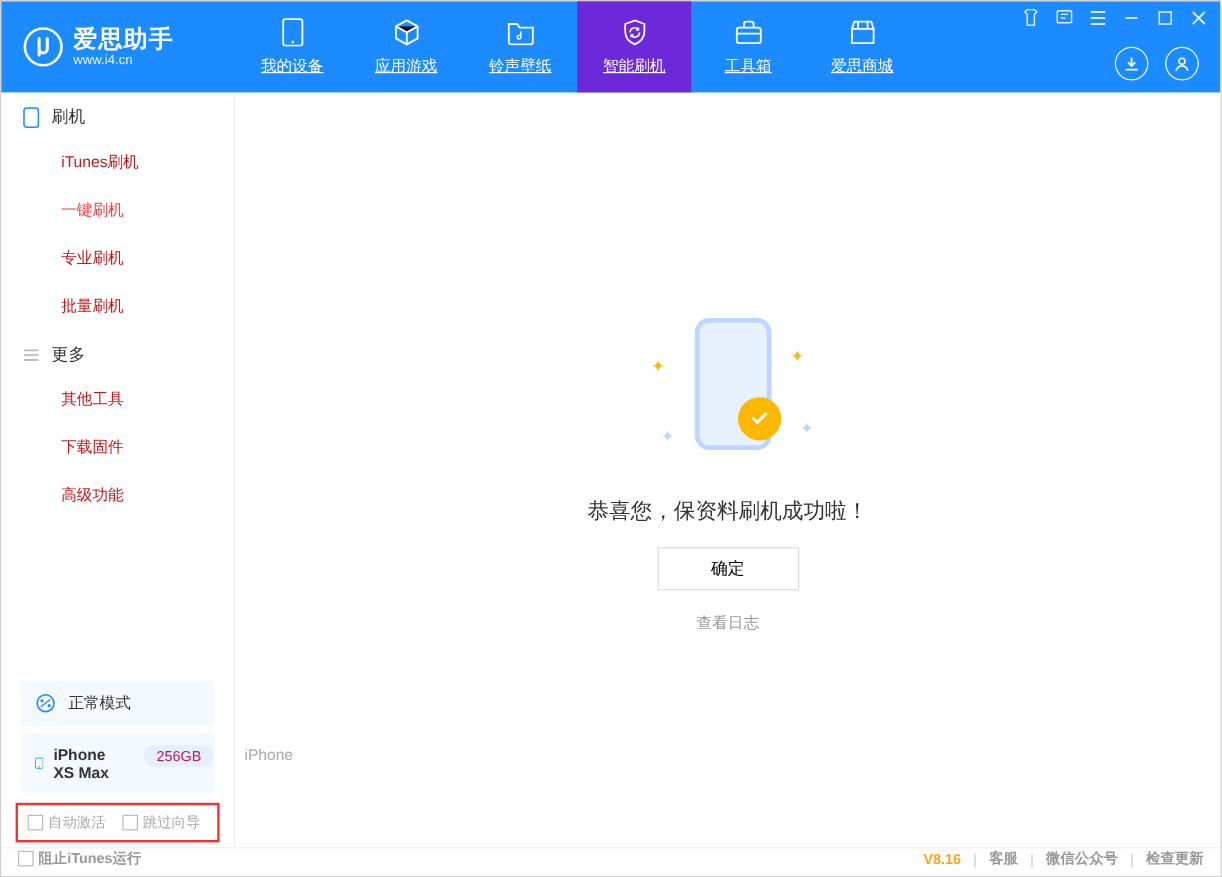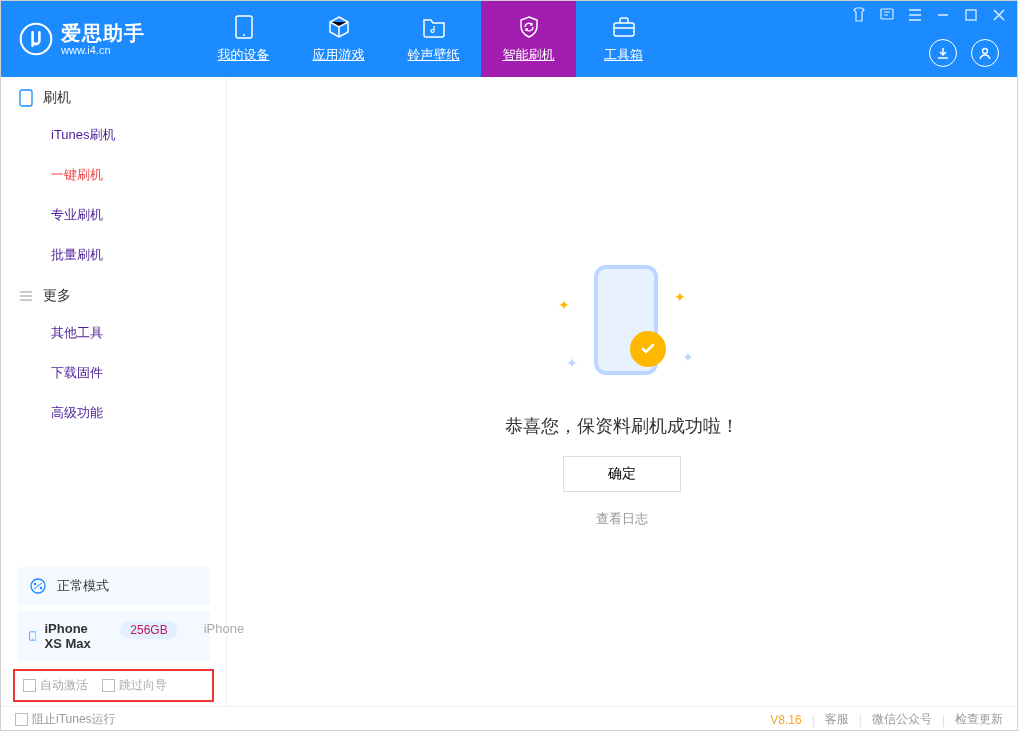--- a/index.html
+++ b/index.html
@@ -7,32 +7,32 @@
 
 
 .header { background: #1b8bff; height: 76px; display: flex; align-items: stretch; color: #fff; position: relative; }
 .logo-area { display: flex; align-items: center; padding: 0 18px; width: 195px; }
 .logo-svg { width: 34px; height: 34px; margin-right: 8px; }
 .logo-text { display: flex; flex-direction: column; line-height: 1.1; }
 .logo-title { font-size: 20px; font-weight: 700; letter-spacing: 1px; }
 .logo-sub { font-size: 11px; opacity: .9; }
 .tabs { display: flex; }
 .tab { width: 95px; display: flex; flex-direction: column; align-items: center; justify-content: center; cursor: pointer; font-size: 13px; gap: 6px; text-decoration: underline; }
-.tab.active { background: #a21caf; }
+.tab.active { background: #6d28d9; }
 .tab-icon { width: 26px; height: 26px; display: flex; align-items: center; justify-content: center; }
 .win-controls { position: absolute; top: 6px; right: 10px; display: flex; gap: 12px; align-items: center; }
 .win-btn { width: 16px; height: 16px; cursor: pointer; opacity: .85; }
 .header-right { position: absolute; right: 18px; bottom: 10px; display: flex; gap: 14px; }
 .hdr-circle { width: 28px; height: 28px; border: 1.5px solid #fff; border-radius: 50%; display: flex; align-items: center; justify-content: center; cursor: pointer; }
 
 
 .body { display: flex; height: calc(731px - 76px - 26px); }
-.sidebar { width: 226px; border-right: 1px solid #eee; display: flex; flex-direction: column; font-size: 13px; color: #555; }
+.sidebar { width: 195px; border-right: 1px solid #eee; display: flex; flex-direction: column; font-size: 13px; color: #555; }
 .side-section-title { padding: 12px 18px 8px; font-size: 14px; color: #333; display: flex; align-items: center; gap: 10px; font-weight: 500; }
-.side-item { padding: 11px 18px 11px 50px; cursor: pointer; color: #4c1d95; }
+.side-item { padding: 11px 18px 11px 50px; cursor: pointer; color: #b91c1c; }
 .side-item.active { color: #ef4444; }
 .side-lower { margin-top: auto; }
 .mode-box, .device-box { margin: 6px 16px; background: #f4f8ff; border-radius: 4px; padding: 10px 12px; display: flex; align-items: center; gap: 10px; font-size: 13px; color: #333; }
 .device-box { flex-direction: row; align-items: flex-start; gap: 4px; }
 .device-name { font-weight: 600; display: flex; align-items: center; gap: 8px; width: 100%; }
 .device-storage { background: #e4efff; color: #be185d; border-radius: 10px; padding: 2px 10px; font-size: 12px; margin-left: 22px; }
 .device-type { color: #aaa; font-size: 13px; margin-left: 22px; }
 .checkbox-row { border: 2px solid #e33; margin: 8px 12px 4px; padding: 6px 8px; display: flex; gap: 14px; font-size: 12px; color: #aaa; align-items: center; }
 .chk { width: 13px; height: 13px; border: 1px solid #bbb; display: inline-block; vertical-align: middle; margin-right: 4px; }
 
@@ -43,21 +43,21 @@
 .log-link { color: #999; font-size: 13px; cursor: pointer; }
 
 
 .illust { width: 200px; height: 140px; position: relative; }
 .phone { position: absolute; left: 72px; top: 10px; width: 64px; height: 110px; border: 4px solid #bcd6ff; border-radius: 12px; background: #e8f2ff; }
 .check-badge { position: absolute; left: 108px; top: 76px; width: 36px; height: 36px; background: #ffb800; border-radius: 50%; display: flex; align-items: center; justify-content: center; }
 .spark { position: absolute; width: 10px; height: 10px; color: #ffb800; font-size: 14px; }
 .s1 { left: 36px; top: 42px; } .s2 { left: 152px; top: 34px; } .s3 { left: 44px; top: 100px; } .s4 { left: 160px; top: 94px; }
 
 
-.statusbar { height: 26px; border-top: 1px solid #eee; display: flex; align-items: center; font-size: 12px; color: #999; padding: 0 14px; }
+.statusbar { height: 26px; border-top: 1px solid #eee; display: flex; align-items: flex-start; font-size: 12px; color: #999; padding: 0 14px; font-weight: bold; }
 .status-left { display: flex; align-items: center; gap: 6px; }
 .status-right { margin-left: auto; display: flex; align-items: center; gap: 10px; }
 .status-link { color: #999; cursor: pointer; }
 .divider { color: #ddd; }
 .version { color: #f5a623; }
 </style>
 </head>
 <body>
 
 <div class="header">
@@ -110,20 +110,28 @@
       <span>智能刷机</span>
     </div>
     <div class="tab">
       <span class="tab-icon">
           <svg width="24" height="22" viewBox="0 0 24 22">
             <rect x="2" y="7" width="20" height="13" rx="2" fill="none" stroke="#fff" stroke-width="1.5"></rect>
             <path d="M8 7V4a2 2 0 0 1 2-2h4a2 2 0 0 1 2 2v3M2 12h20" stroke="#fff" stroke-width="1.5" fill="none"></path>
           </svg>
         </span>
       <span>工具箱</span>
+    </div>
+    <div class="tab">
+      <span class="tab-icon">
+          <svg width="24" height="22" viewBox="0 0 24 22">
+            <path d="M3 8l2-6h14l2 6M3 8h18v12H3zM8 2v6M16 2v6" fill="none" stroke="#fff" stroke-width="1.5"></path>
+          </svg>
+        </span>
+      <span>爱思商城</span>
     </div>
   </div>
   <div class="win-controls">
     <svg class="win-btn" viewBox="0 0 16 16">
         <path d="M3 3l2-2h6l2 2-2 2v9H5V5z" fill="none" stroke="#fff" stroke-width="1.2"></path>
       </svg>
     <svg class="win-btn" viewBox="0 0 16 16">
         <rect x="2" y="2" width="12" height="10" rx="1" fill="none" stroke="#fff" stroke-width="1.2"></rect>
         <path d="M5 5h6M5 8h4" stroke="#fff" stroke-width="1.2"></path>
       </svg>

